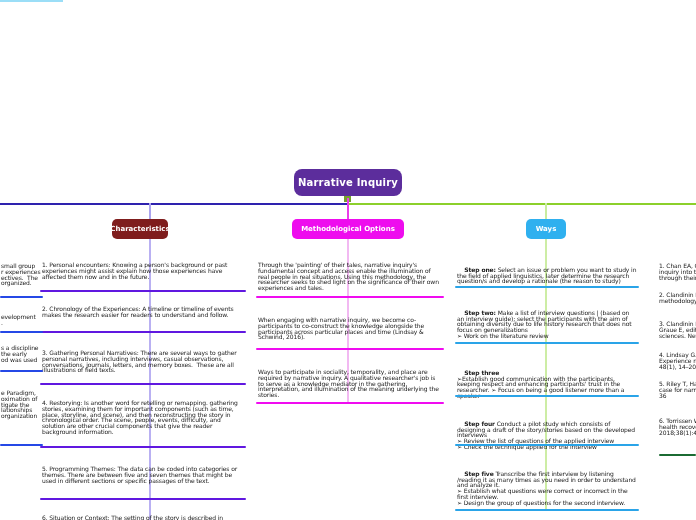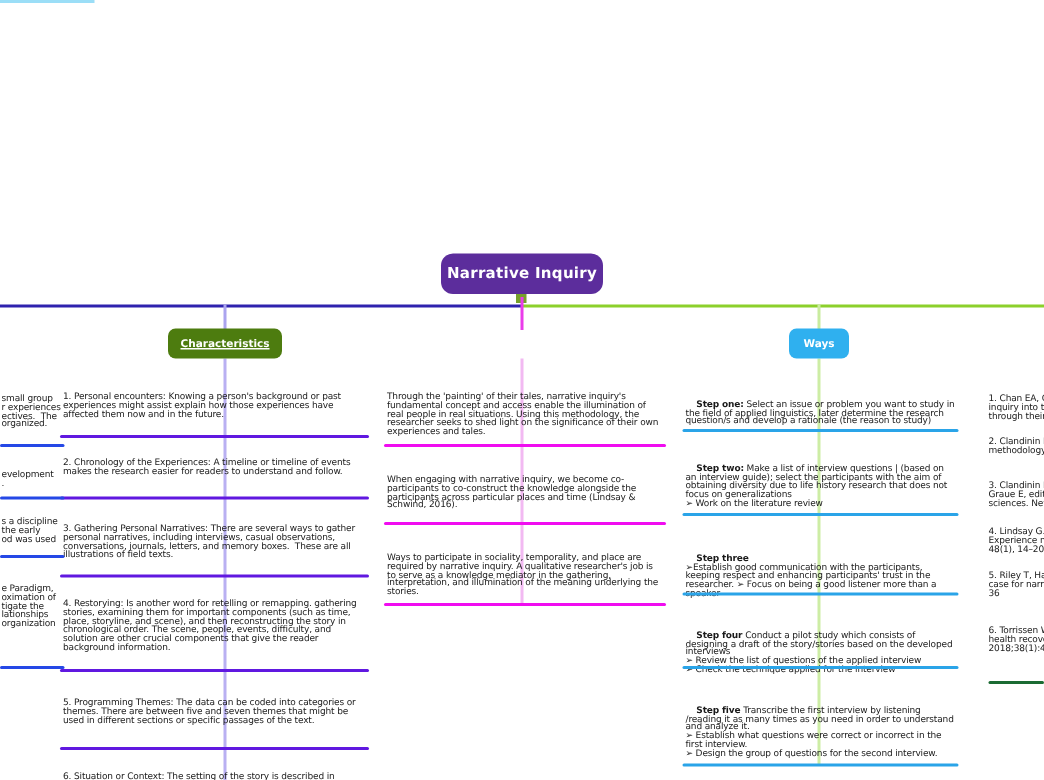--- a/index.html
+++ b/index.html
@@ -36,22 +36,23 @@
   <div class="vline" style="left:149px;top:239px;width:2px;height:281px;background:#b9b0f2;"></div>
 
   <div class="vline" style="left:347px;top:198px;width:2px;height:22px;background:#ea3cea;"></div>
   <div class="vline" style="left:347px;top:239px;width:2px;height:164px;background:#f2b9f2;"></div>
 
   <div class="vline" style="left:545px;top:203px;width:2px;height:17px;background:#c9ec9f;"></div>
   <div class="vline" style="left:545px;top:239px;width:2px;height:271px;background:#cdeda5;"></div>
 
   <div class="node node-central" style="left:294px;top:169px;width:108px;height:27px;background:#5c2d9c;">Narrative Inquiry</div>
 
-  <div class="node node-branch" style="left:112px;top:219px;width:76px;height:20px;background:#4d7c0f;text-decoration:underline;">Characteristics</div>
+  <div class="node node-branch" style="left:112px;top:219px;width:56px;height:20px;background:#7f1d1d;">Characteristics</div>
 
+  <div class="node node-branch" style="left:292px;top:219px;width:112px;height:20px;background:#ee0cee;">Methodological Options</div>
 
   <div class="node node-branch" style="left:526px;top:219px;width:40px;height:20px;background:#2fb0ef;">Ways</div>
 
   <div class="note" style="left:42px;top:262px;width:200px;">1. Personal encounters: Knowing a person's background or past experiences might assist explain how those experiences have affected them now and in the future.</div>
   <div class="uline" style="left:40px;top:290px;width:206px;background:#6018e0;"></div>
 
   <div class="note" style="left:42px;top:306px;width:200px;">2. Chronology of the Experiences: A timeline or timeline of events makes the research easier for readers to understand and follow.</div>
   <div class="uline" style="left:40px;top:331px;width:206px;background:#6018e0;"></div>
 
   <div class="note" style="left:42px;top:350px;width:200px;">3. Gathering Personal Narratives: There are several ways to gather personal narratives, including interviews, casual observations, conversations, journals, letters, and memory boxes.  These are all illustrations of field texts.</div>

